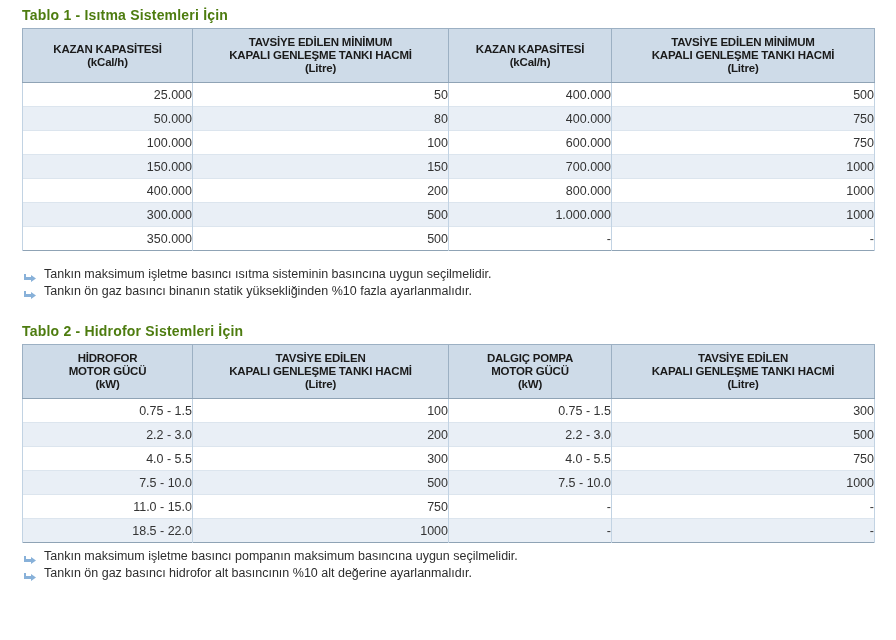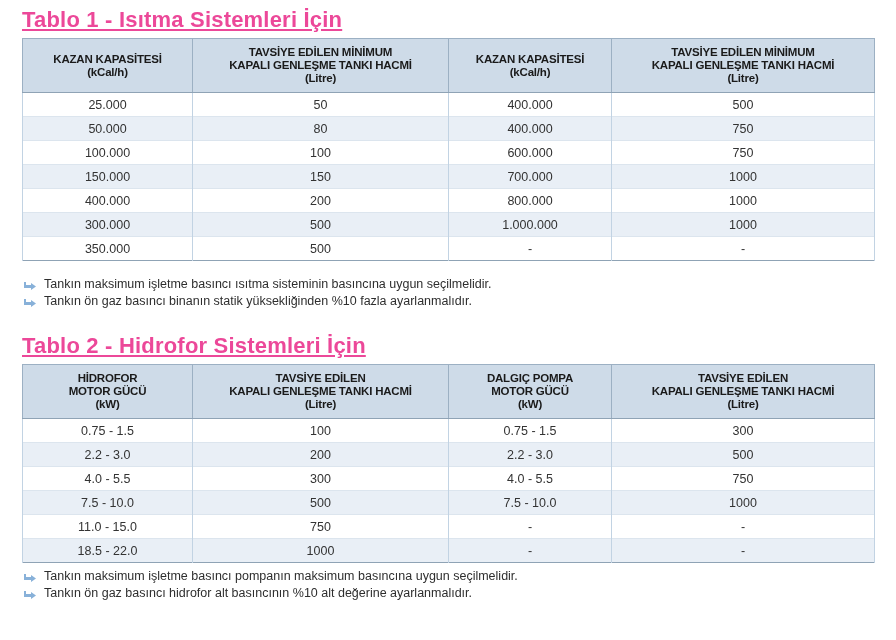--- a/index.html
+++ b/index.html
@@ -5,26 +5,25 @@
   * { margin: 0; padding: 0; box-sizing: border-box; }
   html, body { background: #ffffff; }
   body {
     width: 896px; height: 640px; overflow: hidden;
     font-family: "Liberation Sans", sans-serif;
     color: #333;
   }
   .page { padding: 7px 22px 0 22px; }
 
   .section-title {
-    font-size: 22px;
+    font-size: 14px;
     font-weight: bold;
-    color: #ec4899;
+    color: #4d7c0f;
     letter-spacing: 0.2px;
     margin: 0 0 5px 0;
-    text-decoration: underline;
   }
 
   table.data-table {
     width: 852px;
     border-collapse: collapse;
     table-layout: fixed;
     border: 1px solid #8fa3b5;
     padding-left: 48px;
   }
   table.data-table col.c1 { width: 170px; }
@@ -42,33 +41,33 @@
     line-height: 13px;
     padding: 7px 4px;
     letter-spacing: -0.2px;
     white-space: pre-line;
     border: 1px solid #9cb0c3;
     border-bottom: 1px solid #8fa3b5;
   }
   table.data-table td {
     font-size: 12.5px;
     color: #333;
-    text-align: center;
+    text-align: right;
     vertical-align: middle;
     height: 24px;
     background: #ffffff;
     border-left: 1px solid #c2d3e3;
     border-right: 1px solid #c2d3e3;
     border-top: 1px solid #dce5ee;
   }
   table.data-table tbody tr:first-child td { border-top: none; }
   table.data-table tbody tr:nth-child(even) td { background: #e9eff6; }
 
   .notes { margin: 15px 0 0 1px; }
-  .note { display: flex; align-items: center; font-size: 12.5px; color: #2e2e2e; line-height: 17px; }
+  .note { display: flex; align-items: flex-end; font-size: 12.5px; color: #2e2e2e; line-height: 17px; }
   .note-icon { flex: 0 0 auto; width: 14px; margin: 4px 7px 0 0; }
   .note-icon svg { display: block; }
   .note-icon svg path { fill: #88b1d9; }
 
   .gap-after-notes-1 { margin-bottom: 23px; }
   .table2-block { margin-top: 0; }
   .notes-bottom { margin-top: 5px; }
 </style>
 </head>
 <body>

